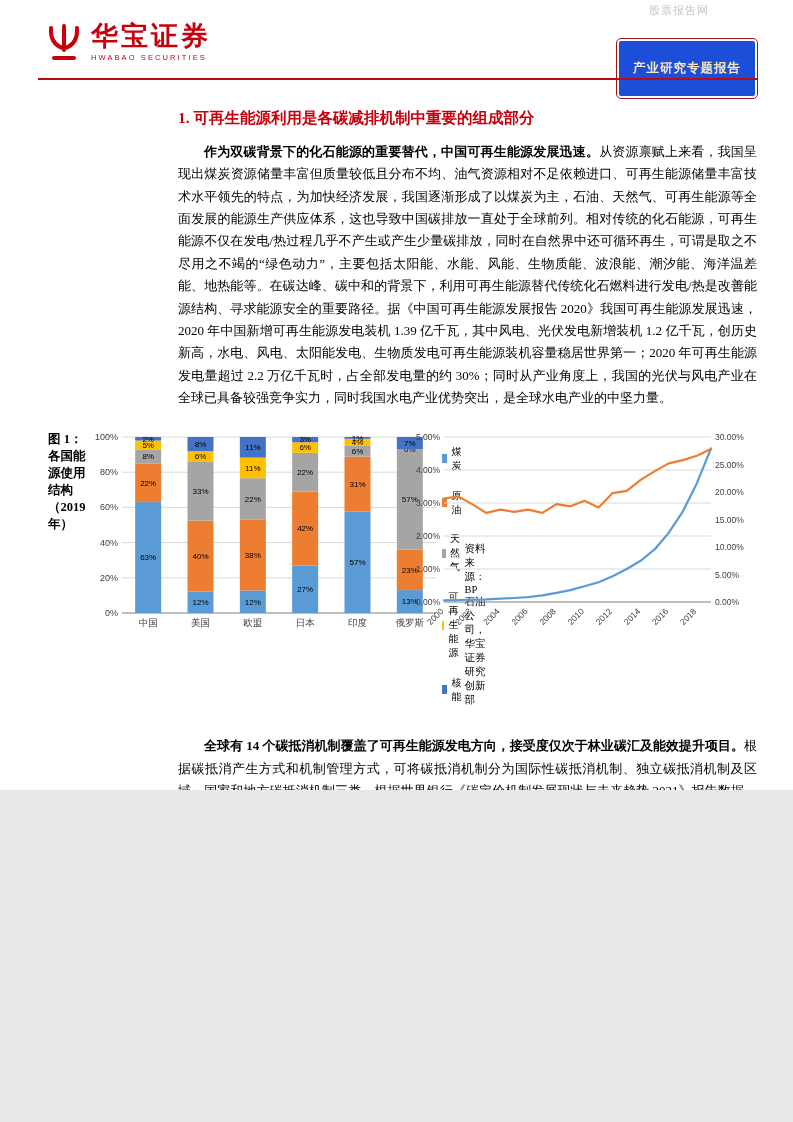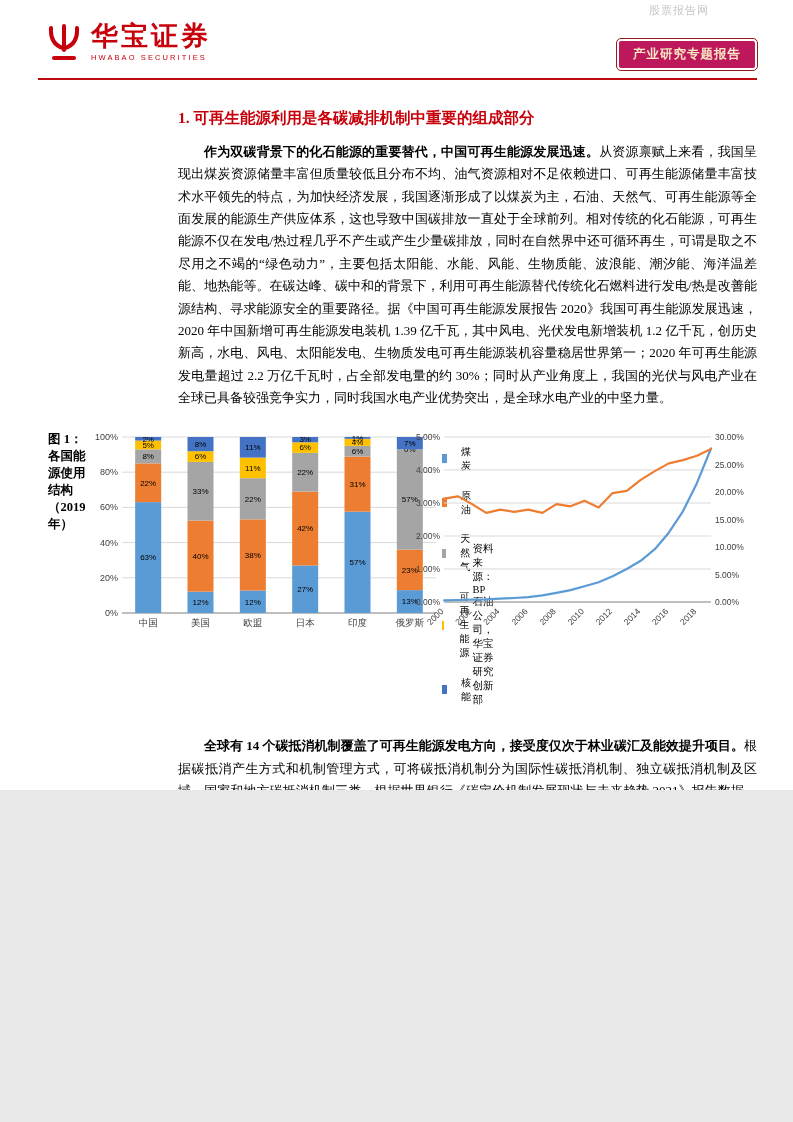--- a/index.html
+++ b/index.html
@@ -5,22 +5,22 @@
   html,body{margin:0;padding:0;background:#e8e8e8;}
   .page{position:relative;width:793px;height:790px;background:#fff;margin:0 auto;
         font-family:"Liberation Serif",serif;color:#000;overflow:hidden;}
 
   
   .watermark{position:absolute;top:3px;right:84px;color:#c6c6c6;font-size:11px;letter-spacing:1px;}
   .logo-row{position:absolute;top:22px;left:44px;display:flex;align-items:flex-start;gap:7px;}
   .logo-mark{width:40px;height:44px;}
   .logo-cn{font-size:27px;font-weight:bold;color:#c7000b;letter-spacing:3px;line-height:1.05;}
   .logo-en{font-size:7.5px;color:#c7000b;letter-spacing:2.1px;margin-top:3px;font-family:"Liberation Sans",sans-serif;}
-  .report-badge{position:absolute;top:41px;right:38px;background:#be185d;color:#f7e7c3;
-        font-weight:bold;font-size:12.5px;padding:5px 14px;border-radius:2px;letter-spacing:1px;
+  .report-badge{position:absolute;top:41px;right:38px;background:#1d4ed8;color:#f7e7c3;
+        font-weight:bold;font-size:12.5px;padding:19px 14px;border-radius:2px;letter-spacing:1px;
         outline:1px solid #9a191c;outline-offset:2px;}
   .header-rule{position:absolute;top:78px;left:38px;width:719px;border-top:2.5px solid #bb0a10;}
 
   
   .content{position:absolute;top:96px;left:38px;width:719px;}
   .section-title{margin:12px 0 0 140px;font-size:15.5px;color:#c7000b;font-weight:bold;}
   .body-para{margin:12px 0 0 140px;width:579px;font-size:13px;line-height:1.72;
         text-align:justify;text-indent:2em;}
   .para2{margin-top:28px;}
 
@@ -28,21 +28,21 @@
   .figures{display:flex;margin-top:22px;gap:8px;}
   .fig{display:flex;flex-direction:row;height:276px;}
   .fig-1{width:356px;}
   .fig-2{width:355px;}
   .fig-caption{font-size:12.5px;font-weight:bold;padding-left:10px;margin-bottom:4px;}
   .chart svg{display:block;}
   .chart text{font-family:"Liberation Sans",sans-serif;}
   .chart-legend{display:flex;justify-content:center;align-items:center;gap:12px;
         font-size:10px;font-family:"Liberation Sans",sans-serif;margin-top:2px;flex-wrap:wrap;}
   .fig-1 .chart-legend{margin-top:10px;gap:9px;}
-  .legend-item{display:flex;align-items:center;gap:12px;text-align:center;}
+  .legend-item{display:flex;align-items:center;gap:4px;}
   .sw-box{width:9px;height:9px;display:inline-block;}
   .sw-line{width:18px;height:3px;display:inline-block;}
   .fig-source{margin-top:auto;font-size:10.5px;}
 
   
   .footer-rule{position:absolute;top:1060px;left:36px;width:721px;border-top:1.5px solid #c7000b;}
   .footer-disclaimer{position:absolute;top:1067px;left:48px;font-size:11.5px;font-style:italic;color:#222;}
   .footer-right{position:absolute;top:1085px;right:36px;font-size:11.5px;}
   .footer-right .pg{margin-left:28px;}
 </style>

